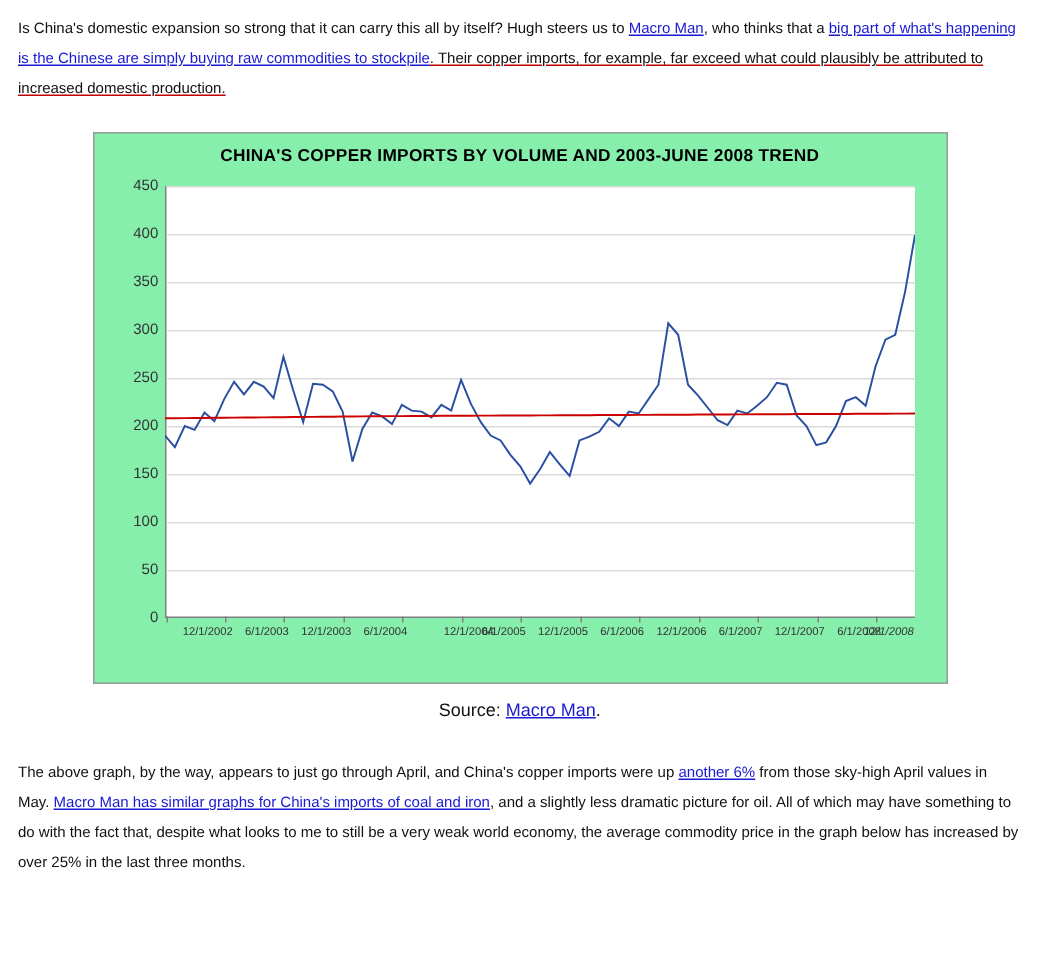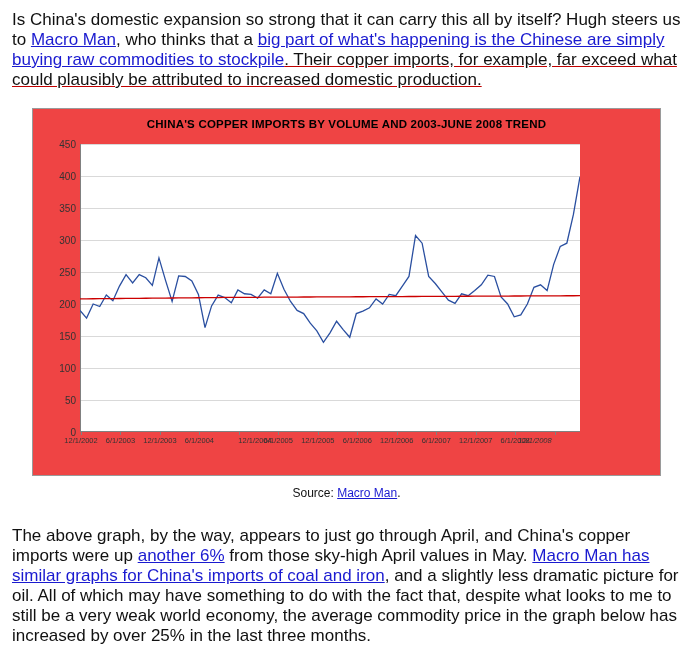--- a/index.html
+++ b/index.html
@@ -17,44 +17,44 @@
   }
   .page {
     position: relative;
     width: 693px;
     height: 646px;
     box-sizing: border-box;
     padding: 10px 12px 0 12px;
   }
   .para {
     line-height: 20px;
-    font-size: 17px;
+    font-size: 10px;
     color: #111;
     text-align: left;
   }
   .para a, .link {
     color: #1a1ad0;
     text-decoration: underline;
     cursor: pointer;
   }
   .underline-red {
     text-decoration: underline;
     text-decoration-color: #c00000;
   }
   .top-para {
     margin: 0 0 6px 0;
   }
   
   .chart-card {
     position: relative;
     margin: 18px auto 0 auto;
-    width: 629px;
+    width: 570px;
     height: 368px;
     border: 1px solid #9a9a9a;
-    background: #ef4444;
+    background: #86efac;
     box-sizing: border-box;
   }
   .chart-title {
     position: absolute;
     top: 9px;
     left: 0;
     right: 0;
     text-align: center;
     font-size: 11.5px;
     font-weight: bold;
@@ -103,20 +103,21 @@
     border-left: 1px solid #808080;
   }
   .xtick-label {
     position: absolute;
     top: 100%;
     margin-top: 5px;
     transform: translateX(-50%);
     font-size: 7.5px;
     color: #333;
     white-space: nowrap;
+    margin-left: 28px;
   }
   .chart-svg {
     position: absolute;
     left: 0;
     top: 0;
   }
   .source-line {
     margin: 10px 0 0 0;
     text-align: center;
     font-size: 12px;

